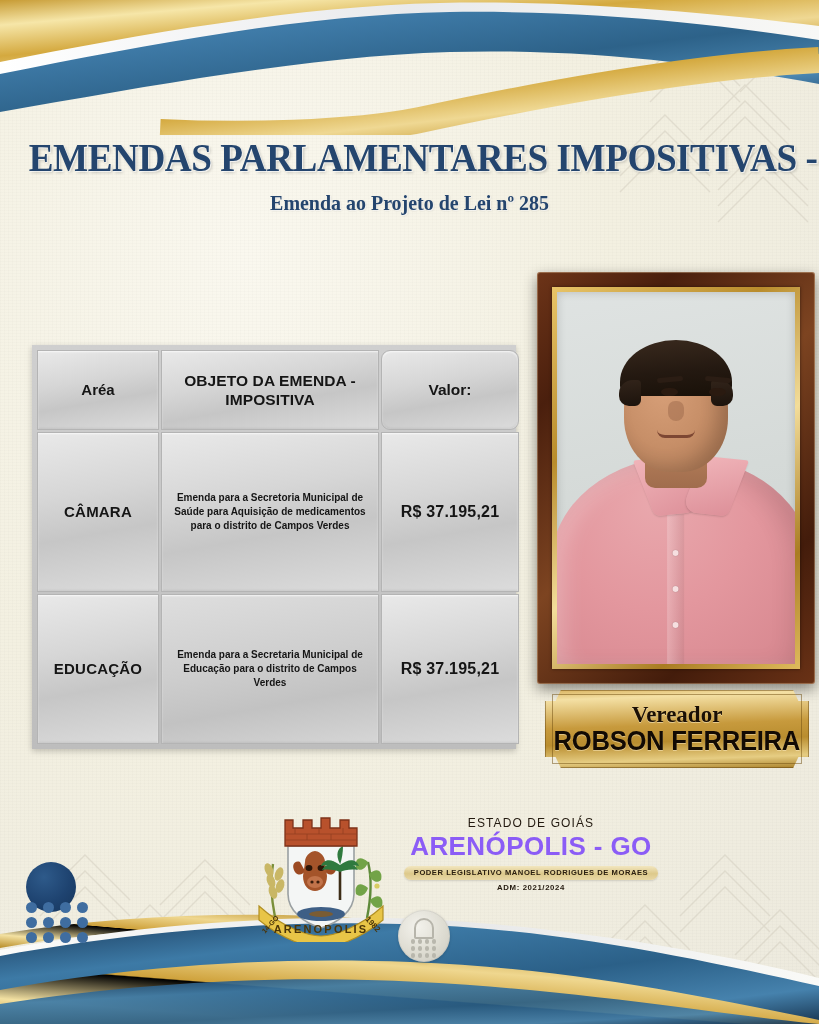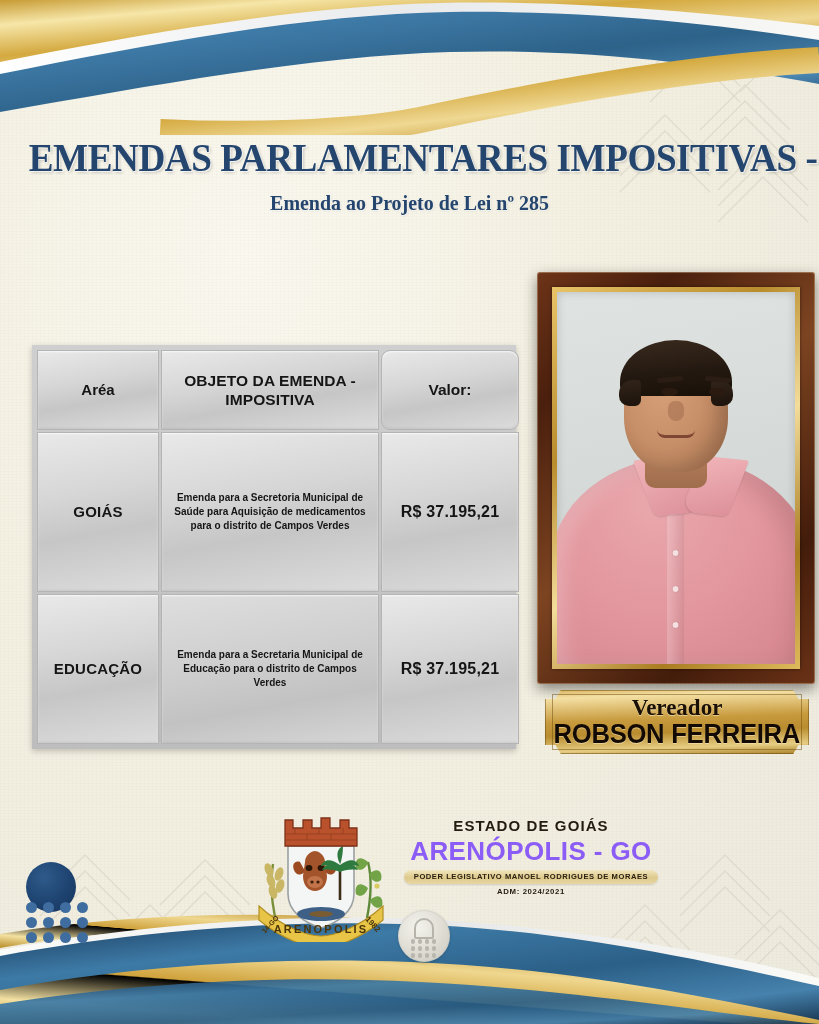--- a/index.html
+++ b/index.html
@@ -207,21 +207,21 @@
   .pt-eye-l, .pt-eye-r { position:absolute; bottom:268px; width:17px; height:8px; background:#2a1a10; border-radius:9px/5px; }
   .pt-eye-l { left:104px; }
   .pt-eye-r { left:152px; }
   .pt-nose { position:absolute; left:50%; bottom:243px; transform:translateX(-50%); width:16px; height:20px; background:rgba(150,100,70,0.45); border-radius:8px 8px 9px 9px; }
   .pt-mouth { position:absolute; left:50%; bottom:226px; transform:translateX(-50%); width:38px; height:8px; border-bottom:3px solid #7d4733; border-radius:0 0 22px 22px; }
 
   
   .nameplate {
     position:absolute;
     left:545px; top:690px;
-    width:264px; height:64px;
+    width:264px; height:78px;
     z-index:9;
   }
   .plate-bg {
     position:absolute; inset:0;
     background:linear-gradient(178deg,#d9b25e 0%,#f4e0a4 12%,#c79a3d 45%,#b98d2f 64%,#e6cd83 85%,#a87f26 100%);
     box-shadow:0 3px 8px rgba(0,0,0,0.4), inset 0 0 0 1px rgba(90,60,10,0.45);
     clip-path:polygon(0% 14%, 4% 14%, 6% 0%, 94% 0%, 96% 14%, 100% 14%, 100% 86%, 96% 86%, 94% 100%, 6% 100%, 4% 86%, 0% 86%);
   }
   .plate-inner {
     position:absolute; inset:4px 7px;
@@ -251,21 +251,21 @@
     width:420px; height:150px;
     z-index:8;
     display:flex; align-items:flex-start;
   }
   .crest { position:relative; width:132px; height:140px; flex:0 0 132px; }
   .footer-text {
     margin-left:10px; padding-top:13px;
     text-align:center; width:268px;
   }
   .f-line1, .f-line2 {
-    font-size:15px; font-weight:700; color:#231a10;
+    font-size:12px; font-weight:400; color:#231a10;
     letter-spacing:1.1px; line-height:1.45;
   }
   .f-city {
     font-size:26px; font-weight:700; color:#8b5cf6;
     letter-spacing:0.4px; line-height:1.05;
     margin-top:1px;
   }
   .f-pill {
     margin-top:4px;
     display:inline-block;
@@ -390,21 +390,21 @@
           <col class="c-obj">
           <col class="c-val">
       </colgroup>
       <tbody>
         <tr>
           <td class="th-cell th-area">Aréa</td>
           <td class="th-cell th-obj">OBJETO DA EMENDA - IMPOSITIVA</td>
           <td class="th-cell th-val">Valor:</td>
         </tr>
         <tr class="row-saude">
-          <td class="body-cell c-area-cell">GOIÁS</td>
+          <td class="body-cell c-area-cell">CÂMARA</td>
           <td class="body-cell c-obj-cell">Emenda para a Secretoria Municipal de Saúde para Aquisição de medicamentos para o distrito de Campos Verdes</td>
           <td class="body-cell c-val-cell">R$ 37.195,21</td>
         </tr>
         <tr class="row-edu">
           <td class="body-cell c-area-cell">EDUCAÇÃO</td>
           <td class="body-cell c-obj-cell">Emenda para a Secretaria Municipal de Educação para o distrito de Campos Verdes</td>
           <td class="body-cell c-val-cell">R$ 37.195,21</td>
         </tr>
       </tbody>
     </table>
@@ -511,21 +511,21 @@
           <text x="17" y="124" text-anchor="middle" font-family="Liberation Sans, sans-serif" font-size="7" font-weight="bold" fill="#4b3508" transform="rotate(-48 17 124)">14-GO</text>
           <text x="116" y="124" text-anchor="middle" font-family="Liberation Sans, sans-serif" font-size="8" font-weight="bold" fill="#4b3508" transform="rotate(48 116 124)">1982</text>
         </g>
       </svg>
     </div>
 
     <div class="footer-text">
       <div class="f-line1">ESTADO DE GOIÁS</div>
       <div class="f-city">ARENÓPOLIS - GO</div>
       <div class="f-pill">PODER LEGISLATIVO MANOEL RODRIGUES DE MORAES</div>
-      <div class="f-adm">ADM: 2024/2021</div>
+      <div class="f-adm">ADM: 2021/2024</div>
     </div>
   </div>
 
   <div class="mini-logo">
     <div class="mini-dome"></div>
     <div class="mini-dots">
       <i></i>
         <i></i>
         <i></i>
         <i></i>

